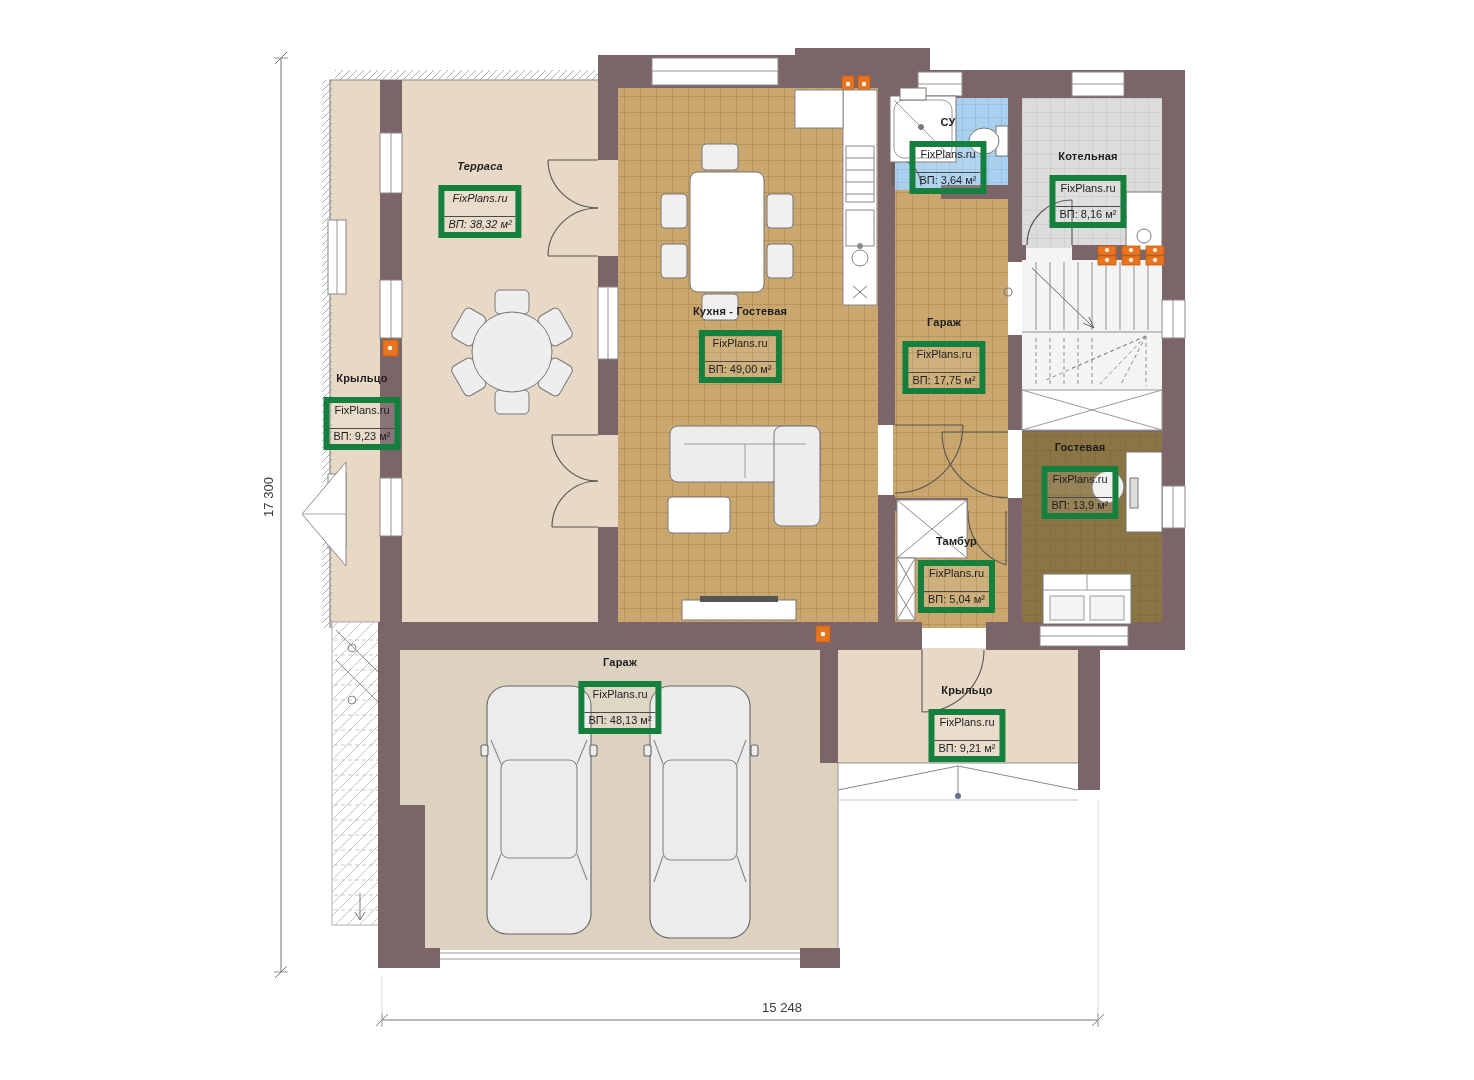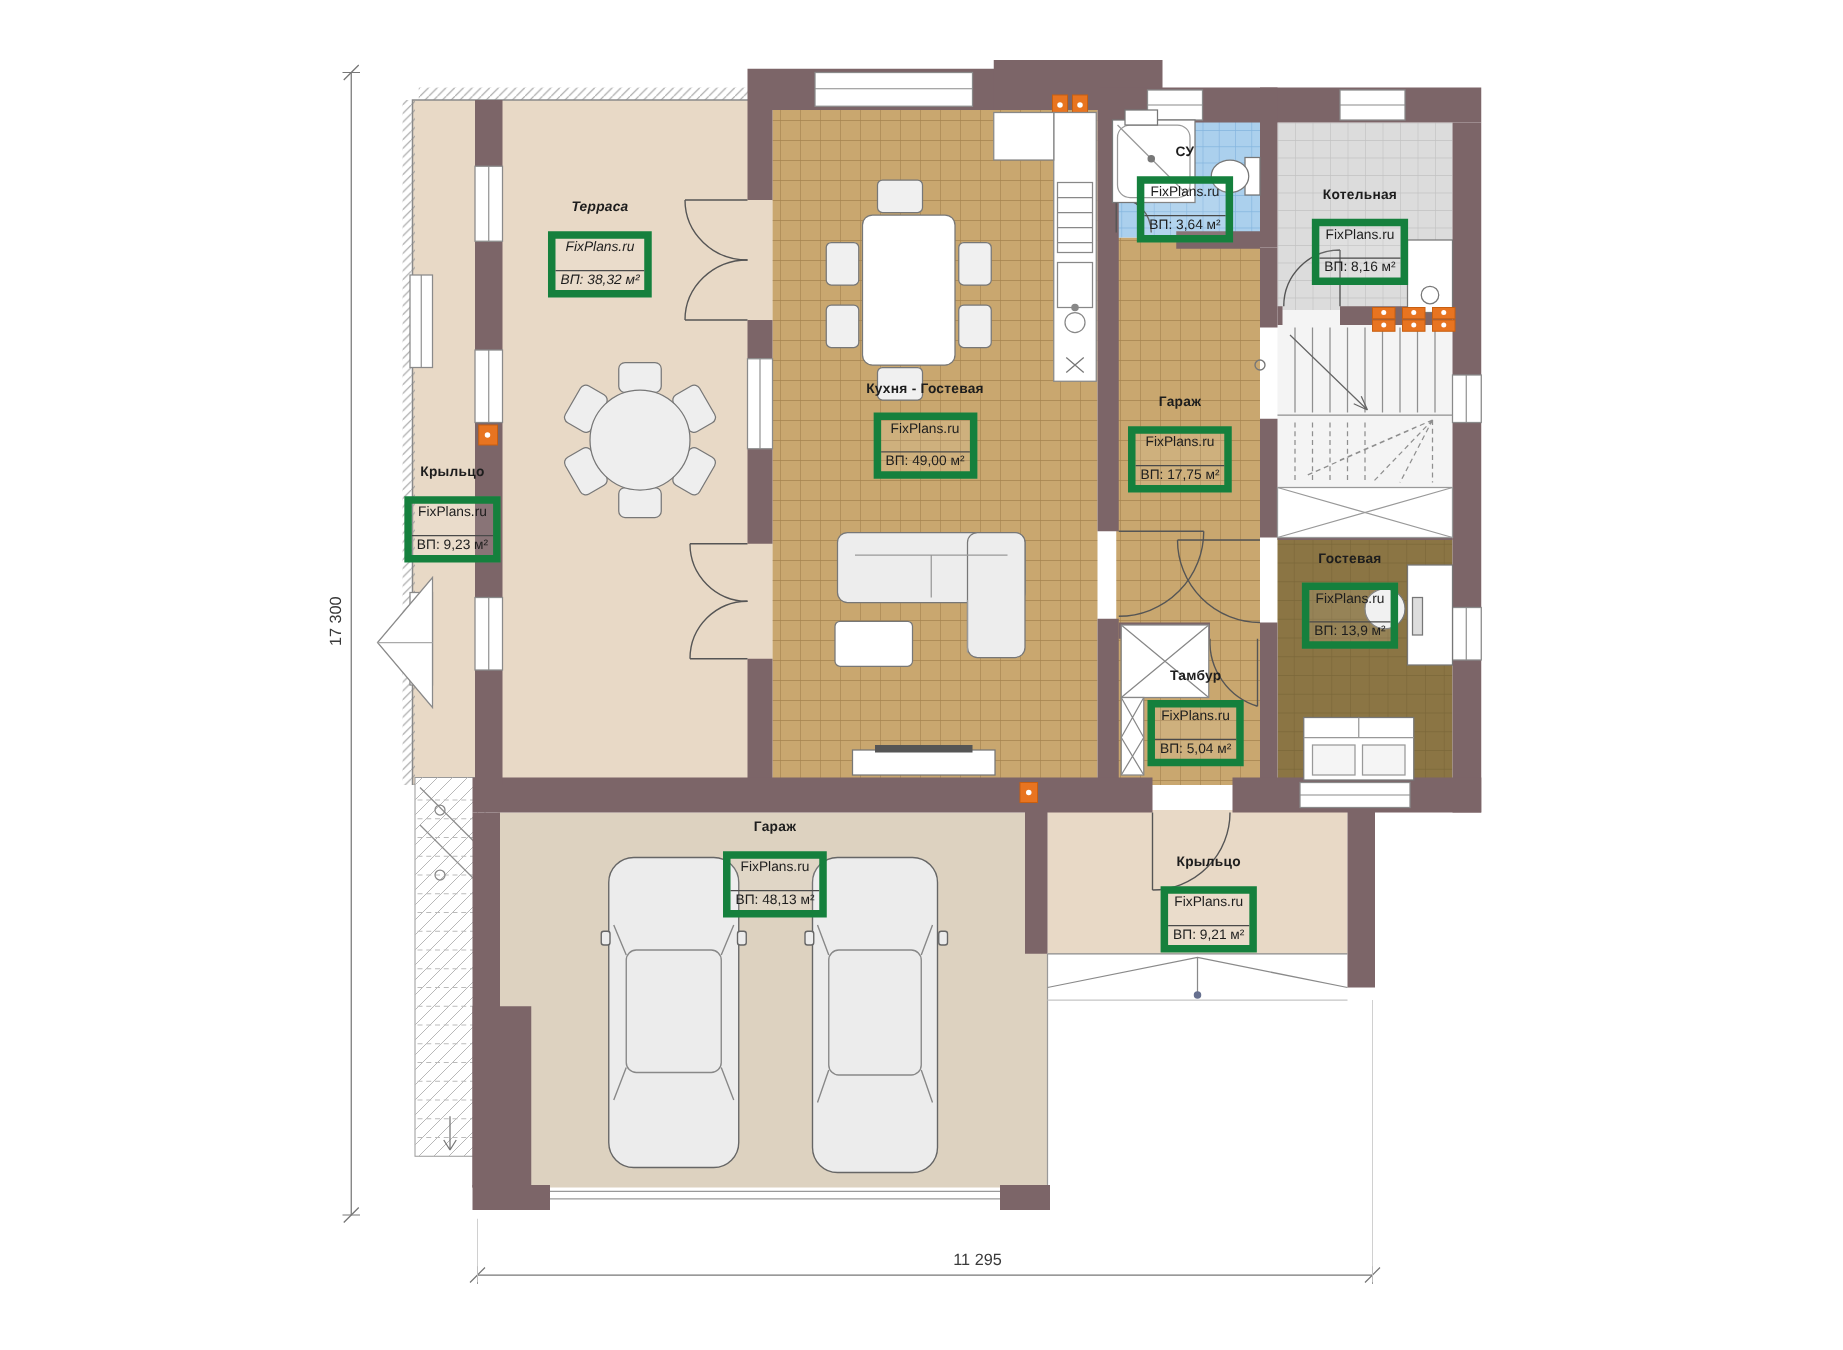--- a/index.html
+++ b/index.html
@@ -414,16 +414,16 @@
 </div>
 
 <div class="room-label" style="left:967px;top:684px;">
   <div class="rl-name">Крыльцо</div>
   <div class="rl-box">
     <div class="rl-brand">FixPlans.ru</div>
     <div class="rl-area">ВП: 9,21 м²</div>
   </div>
 </div>
 
-<div class="dim" style="left:782px;top:1000px;transform:translateX(-50%);">11 295</div>
+<div class="dim" style="left:782px;top:1000px;transform:translateX(-50%);">15 248</div>
 <div class="dim" style="left:268px;top:497px;transform:translate(-50%,-50%) rotate(-90deg);">17 300</div>
 
 </div>
 
 </body></html>

